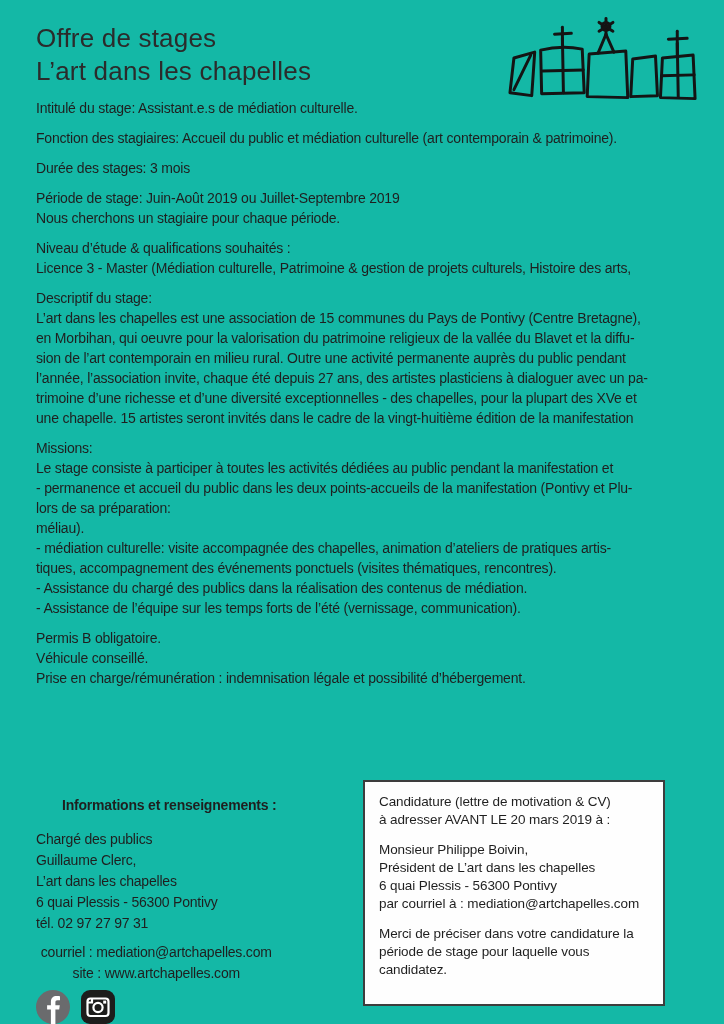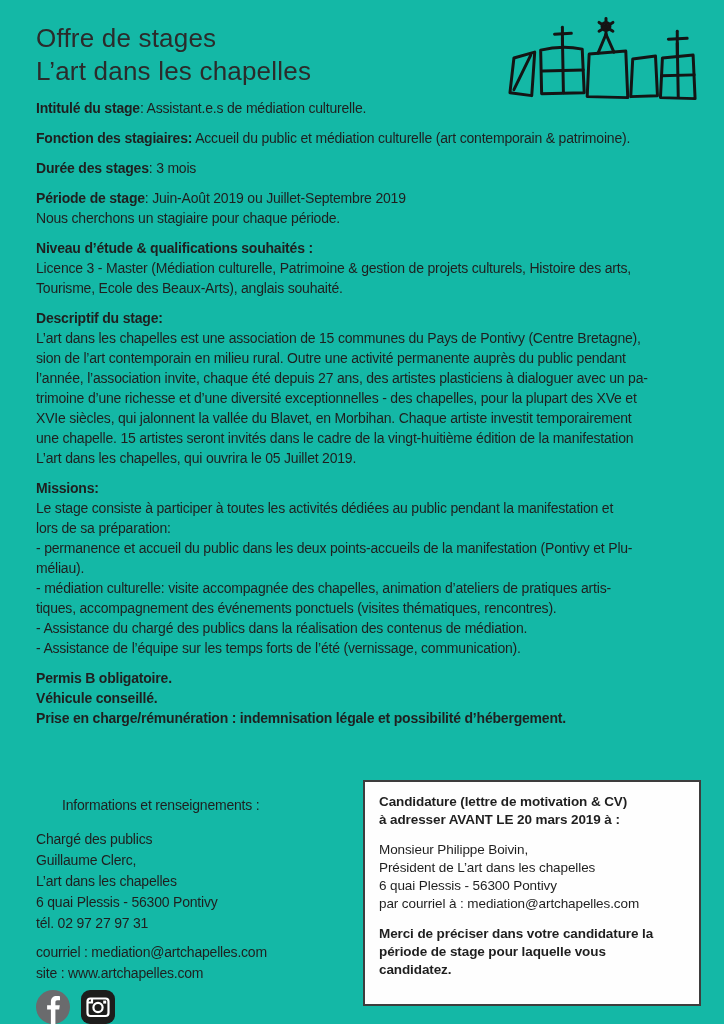--- a/index.html
+++ b/index.html
@@ -3,31 +3,31 @@
 <meta charset="utf-8">
 <style>
   html,body{margin:0;padding:0;background:#ffffff;}
   #page{
     position:relative;width:724px;height:1024px;background:#14b8a6;
     font-family:"Liberation Sans",sans-serif;color:#1f1f1f;overflow:hidden;
   }
   .main{position:absolute;left:36px;top:22px;width:688px;}
   .doc-title{font-size:26px;line-height:33px;font-weight:400;color:#2b2b2b;letter-spacing:0.2px;}
   .para{margin-top:10px;font-size:14px;line-height:20px;letter-spacing:-0.2px;}
-  .b{font-weight:700;}
+  .b{font-weight:400;}
   .line{white-space:nowrap;}
   .logo{position:absolute;left:506px;top:12px;width:198px;height:98px;}
   .bottom-left{position:absolute;left:36px;top:795px;font-size:14px;line-height:21px;letter-spacing:-0.2px;}
-  .bl-heading{font-weight:400;line-height:20px;padding-left:26px;}
+  .bl-heading{font-weight:700;line-height:20px;padding-left:26px;}
   .contact-block{margin-top:14px;}
-  .links-block{margin-top:8px;}
+  .links-block{margin-top:8px;text-align:center;}
   .icons-row{display:flex;gap:11px;margin-top:6px;}
   .icon-btn{width:34px;height:34px;display:block;cursor:pointer;}
   .cand-box{
-    position:absolute;left:363px;top:780px;width:338px;height:226px;
+    position:absolute;left:363px;top:780px;width:302px;height:226px;
     border:2px solid #3d3d3d;box-sizing:border-box;padding:11px 14px;
     font-size:13.5px;line-height:18px;letter-spacing:-0.1px;background:#fefefe;
   }
   .box-gap{height:12px;}
 </style>
 </head>
 <body>
 
 <div id="page">
 
@@ -81,39 +81,37 @@
     </div>
 
     <div class="para">
       <div class="line"><span class="b">Période de stage</span><span>: Juin-Août 2019 ou Juillet-Septembre 2019</span></div>
       <div class="line">Nous cherchons un stagiaire pour chaque période.</div>
     </div>
 
     <div class="para">
       <div class="b line">Niveau d’étude &amp; qualifications souhaités :</div>
       <div class="line">Licence 3 - Master (Médiation culturelle, Patrimoine &amp; gestion de projets culturels, Histoire des arts,</div>
-      <div class="line">Tourisme, Ecole des Beaux-Arts), anglais souhaité.</div>
     </div>
 
     <div class="para">
       <div class="b line">Descriptif du stage:</div>
       <div class="line">L’art dans les chapelles est une association de 15 communes du Pays de Pontivy (Centre Bretagne),</div>
+      <div class="line">en Morbihan, qui oeuvre pour la valorisation du patrimoine religieux de la vallée du Blavet et la diffu-</div>
       <div class="line">sion de l’art contemporain en milieu rural. Outre une activité permanente auprès du public pendant</div>
       <div class="line">l’année, l’association invite, chaque été depuis 27 ans, des artistes plasticiens à dialoguer avec un pa-</div>
       <div class="line">trimoine d’une richesse et d’une diversité exceptionnelles - des chapelles, pour la plupart des XVe et</div>
-      <div class="line">XVIe siècles, qui jalonnent la vallée du Blavet, en Morbihan. Chaque artiste investit temporairement</div>
       <div class="line">une chapelle. 15 artistes seront invités dans le cadre de la vingt-huitième édition de la manifestation</div>
-      <div class="line">L’art dans les chapelles, qui ouvrira le 05 Juillet 2019.</div>
     </div>
 
     <div class="para">
       <div class="b line">Missions:</div>
       <div class="line">Le stage consiste à participer à toutes les activités dédiées au public pendant la manifestation et</div>
+      <div class="line">- permanence et accueil du public dans les deux points-accueils de la manifestation (Pontivy et Plu-</div>
       <div class="line">lors de sa préparation:</div>
-      <div class="line">- permanence et accueil du public dans les deux points-accueils de la manifestation (Pontivy et Plu-</div>
       <div class="line">méliau).</div>
       <div class="line">- médiation culturelle: visite accompagnée des chapelles, animation d’ateliers de pratiques artis-</div>
       <div class="line">tiques, accompagnement des événements ponctuels (visites thématiques, rencontres).</div>
       <div class="line">- Assistance du chargé des publics dans la réalisation des contenus de médiation.</div>
       <div class="line">- Assistance de l’équipe sur les temps forts de l’été (vernissage, communication).</div>
     </div>
 
     <div class="para b">
       <div class="line">Permis B obligatoire.</div>
       <div class="line">Véhicule conseillé.</div>

